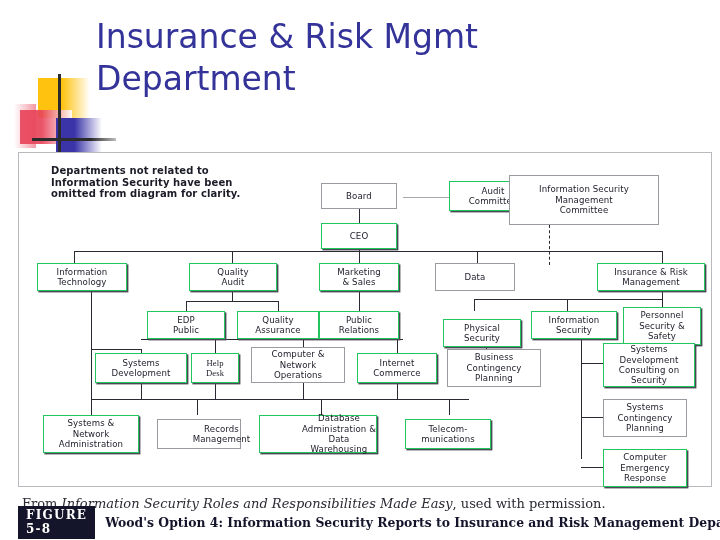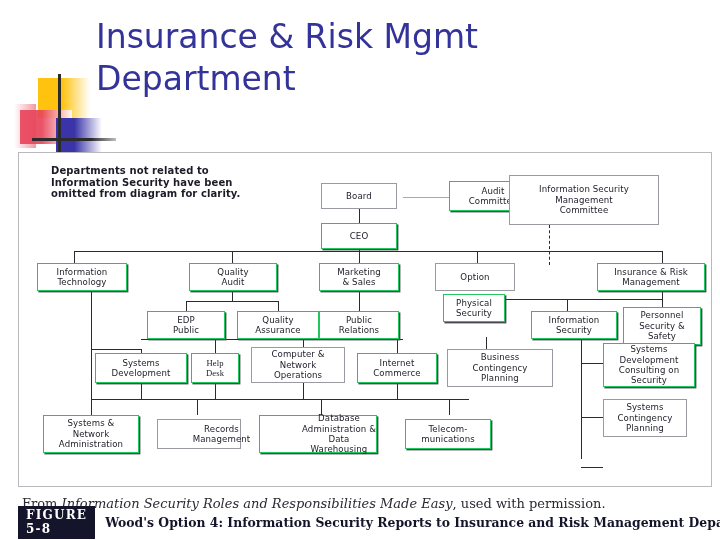--- a/index.html
+++ b/index.html
@@ -184,60 +184,63 @@
     <div class="node" style="left:490px;top:22px;width:150px;height:50px;">Information Security
 Management
 Committee</div>
 
     <div class="node dark" style="left:18px;top:110px;width:90px;height:28px;">Information
 Technology</div>
     <div class="node dark" style="left:170px;top:110px;width:88px;height:28px;">Quality
 Audit</div>
     <div class="node dark" style="left:300px;top:110px;width:80px;height:28px;">Marketing
 &amp; Sales</div>
-    <div class="node" style="left:416px;top:110px;width:80px;height:28px;">Option</div>
+    <div class="node" style="left:416px;top:110px;width:80px;height:28px;">Data</div>
     <div class="node dark" style="left:578px;top:110px;width:108px;height:28px;">Insurance &amp; Risk
 Management</div>
 
     <div class="node dark" style="left:128px;top:158px;width:78px;height:28px;">EDP
 Public</div>
     <div class="node dark" style="left:218px;top:158px;width:82px;height:28px;">Quality
 Assurance</div>
     <div class="node dark" style="left:300px;top:158px;width:80px;height:28px;">Public
 Relations</div>
 
-    <div class="node dark" style="left:424px;top:141px;width:62px;height:28px;">Physical
+    <div class="node dark" style="left:424px;top:166px;width:78px;height:28px;">Physical
 Security</div>
     <div class="node dark" style="left:512px;top:158px;width:86px;height:28px;">Information
 Security</div>
     <div class="node dark" style="left:604px;top:154px;width:78px;height:38px;">Personnel
 Security &amp;
 Safety</div>
 
-    <div class="node" style="left:428px;top:196px;width:106px;height:38px;">Business
+    <div class="node" style="left:428px;top:196px;width:94px;height:38px;">Business
 Contingency
 Planning</div>
 
     <div class="node dark" style="left:76px;top:200px;width:92px;height:30px;">Systems
 Development</div>
     <div class="node dark" style="left:172px;top:200px;width:48px;height:30px;font-family:Liberation Serif, serif;">Help
 Desk</div>
     <div class="node" style="left:232px;top:194px;width:94px;height:36px;">Computer &amp;
 Network
 Operations</div>
     <div class="node dark" style="left:338px;top:200px;width:80px;height:30px;">Internet
 Commerce</div>
 
     <div class="node dark" style="left:584px;top:190px;width:92px;height:44px;">Systems
 Development
 Consulting on
 Security</div>
     <div class="node" style="left:584px;top:246px;width:84px;height:38px;">Systems
 Contingency
 Planning</div>
+    <div class="node dark" style="left:584px;top:296px;width:84px;height:38px;">Computer
+Emergency
+Response</div>
 
     <div class="node dark" style="left:24px;top:262px;width:96px;height:38px;">Systems &amp;
 Network
 Administration</div>
     <div class="node" style="left:138px;top:266px;width:84px;height:30px;padding-left:45px;">Records
 Management</div>
     <div class="node dark" style="left:240px;top:262px;width:118px;height:38px;padding-left:42px;">Database
 Administration &amp;
 Data Warehousing</div>
     <div class="node dark" style="left:386px;top:266px;width:86px;height:30px;">Telecom-

